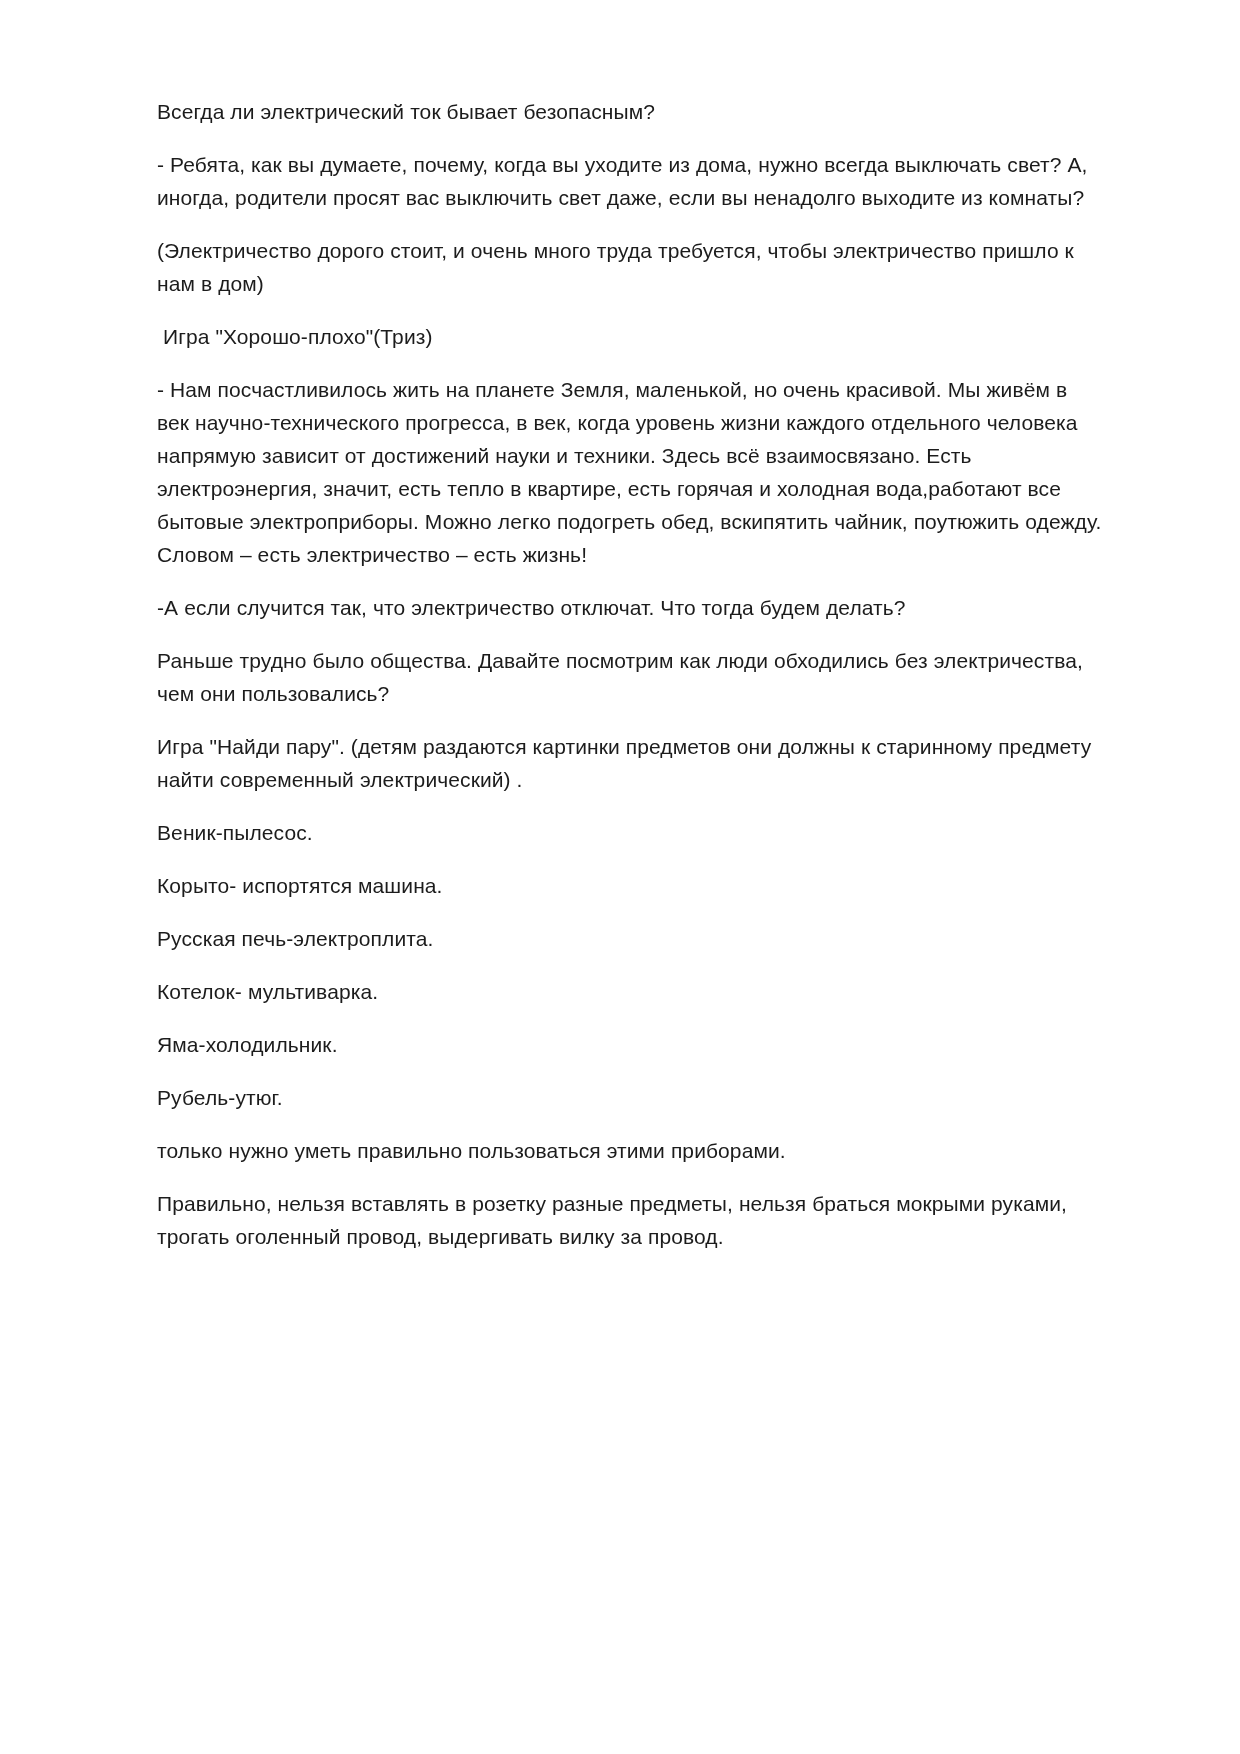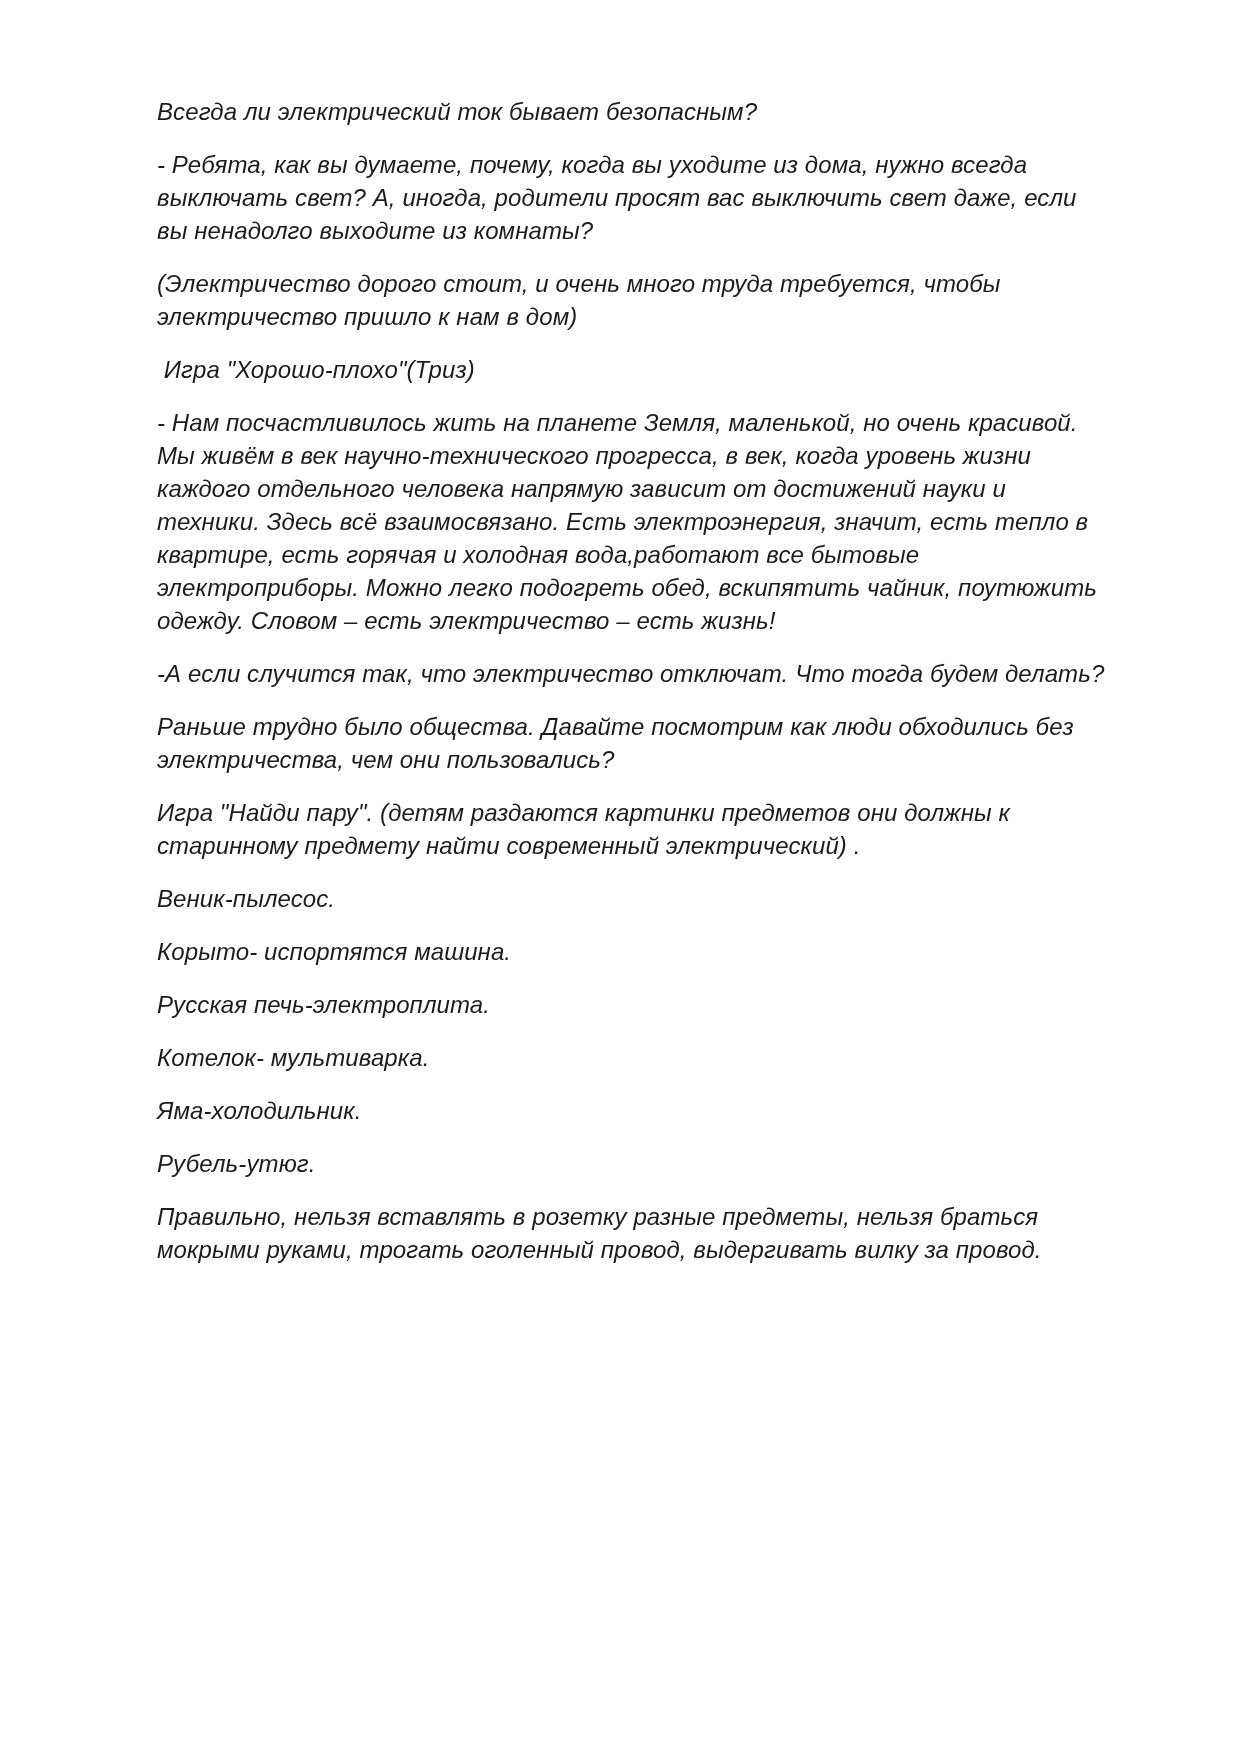--- a/index.html
+++ b/index.html
@@ -15,27 +15,26 @@
   }
   .page {
     box-sizing: border-box;
     width: 1240px;
     height: 1754px;
     background: #ffffff;
     padding: 95px 135px 60px 157px;
   }
   .doc-text p {
     margin: 0 0 20px 0;
-    font-size: 24px;
+    font-size: 21px;
     line-height: 33px;
     font-weight: 400;
     color: #1c1c1c;
     letter-spacing: 0.1px;
     white-space: pre-wrap;
-    font-style: italic;
   }
 </style>
 </head>
 <body>
 
 <div class="page">
   <div class="doc-text">
     <p>Всегда ли электрический ток бывает безопасным?</p>
     <p>- Ребята, как вы думаете, почему, когда вы уходите из дома, нужно всегда выключать свет? А, иногда, родители просят вас выключить свет даже, если вы ненадолго выходите из комнаты?</p>
     <p>(Электричество дорого стоит, и очень много труда требуется, чтобы электричество пришло к нам в дом)</p>
@@ -43,15 +42,16 @@
     <p>- Нам посчастливилось жить на планете Земля, маленькой, но очень красивой. Мы живём в век научно-технического прогресса, в век, когда уровень жизни каждого отдельного человека напрямую зависит от достижений науки и техники. Здесь всё взаимосвязано. Есть электроэнергия, значит, есть тепло в квартире, есть горячая и холодная вода,работают все бытовые электроприборы. Можно легко подогреть обед, вскипятить чайник, поутюжить одежду. Словом – есть электричество – есть жизнь!</p>
     <p>-А если случится так, что электричество отключат. Что тогда будем делать?</p>
     <p>Раньше трудно было общества. Давайте посмотрим как люди обходились без электричества, чем они пользовались?</p>
     <p>Игра "Найди пару". (детям раздаются картинки предметов они должны к старинному предмету найти современный электрический) .</p>
     <p>Веник-пылесос.</p>
     <p>Корыто- испортятся машина.</p>
     <p>Русская печь-электроплита.</p>
     <p>Котелок- мультиварка.</p>
     <p>Яма-холодильник.</p>
     <p>Рубель-утюг.</p>
+    <p>только нужно уметь правильно пользоваться этими приборами.</p>
     <p>Правильно, нельзя вставлять в розетку разные предметы, нельзя браться мокрыми руками, трогать оголенный провод, выдергивать вилку за провод.</p>
   </div>
 </div>
 
 </body></html>

